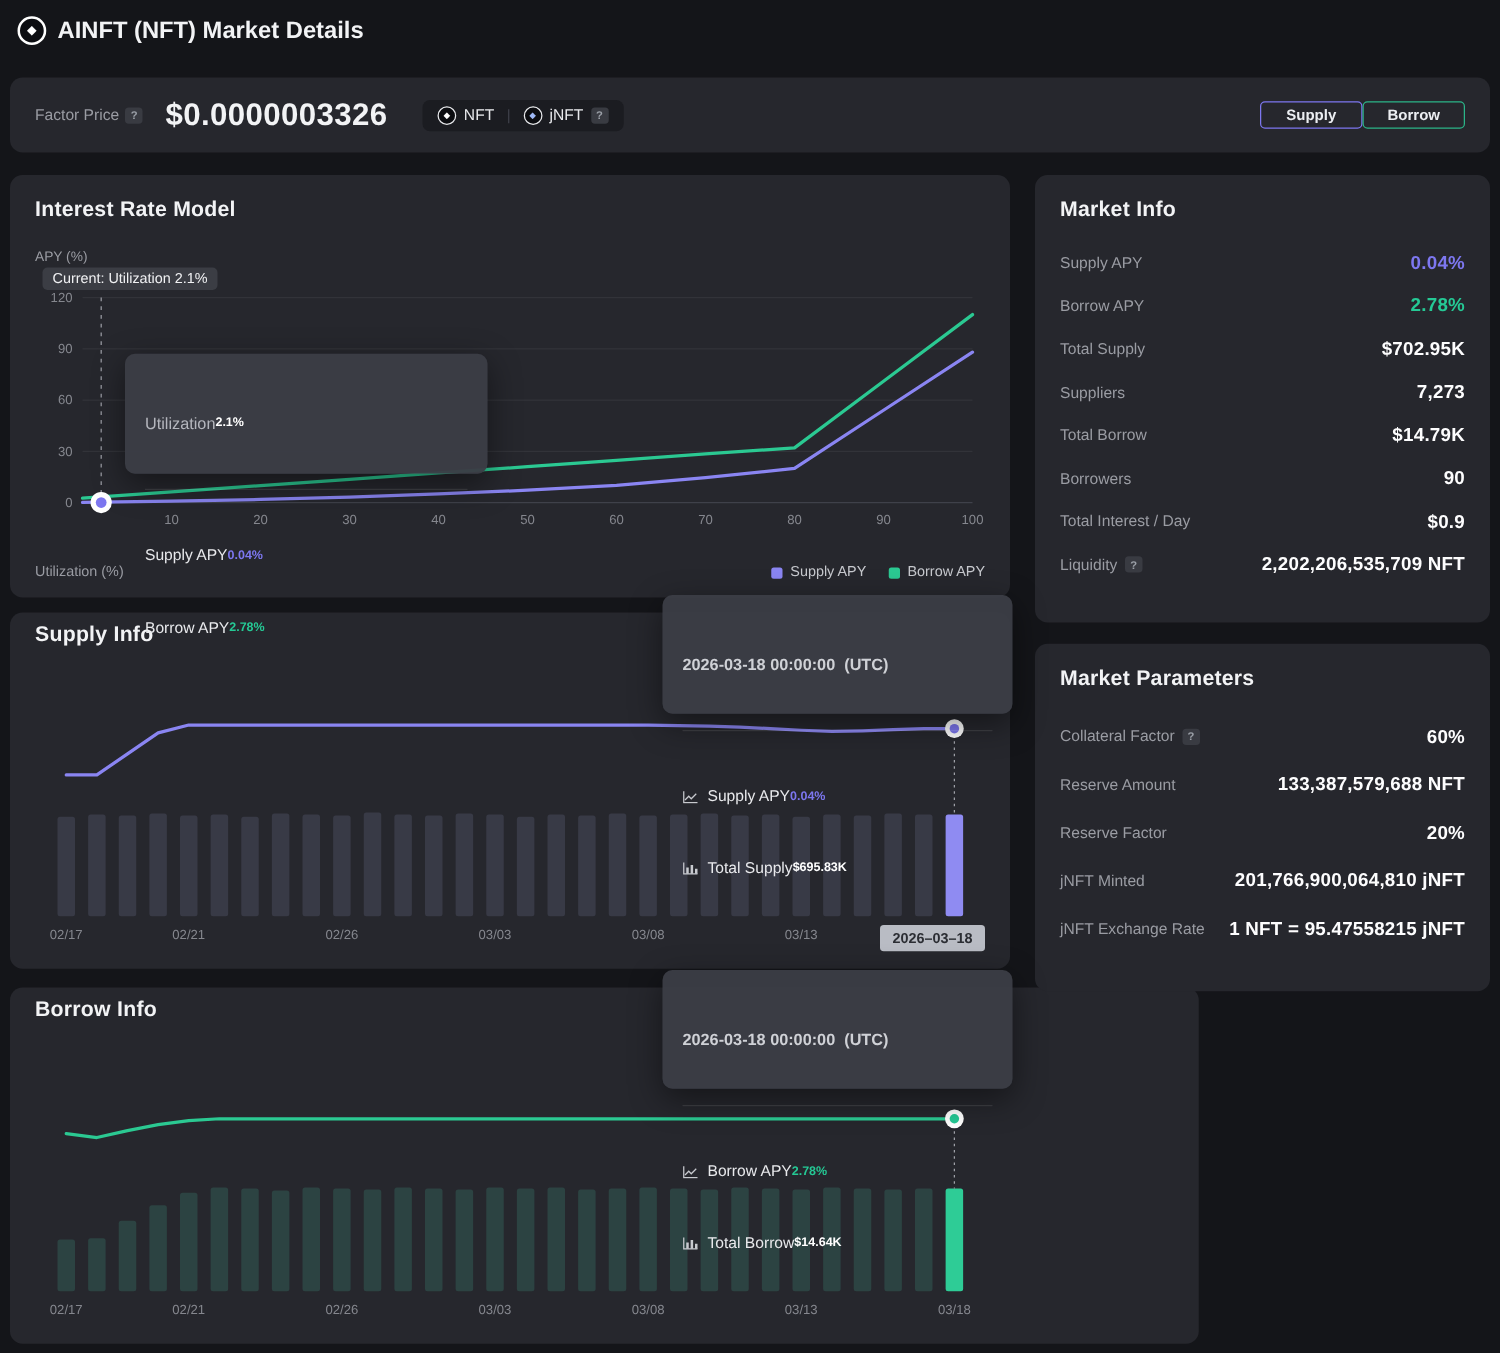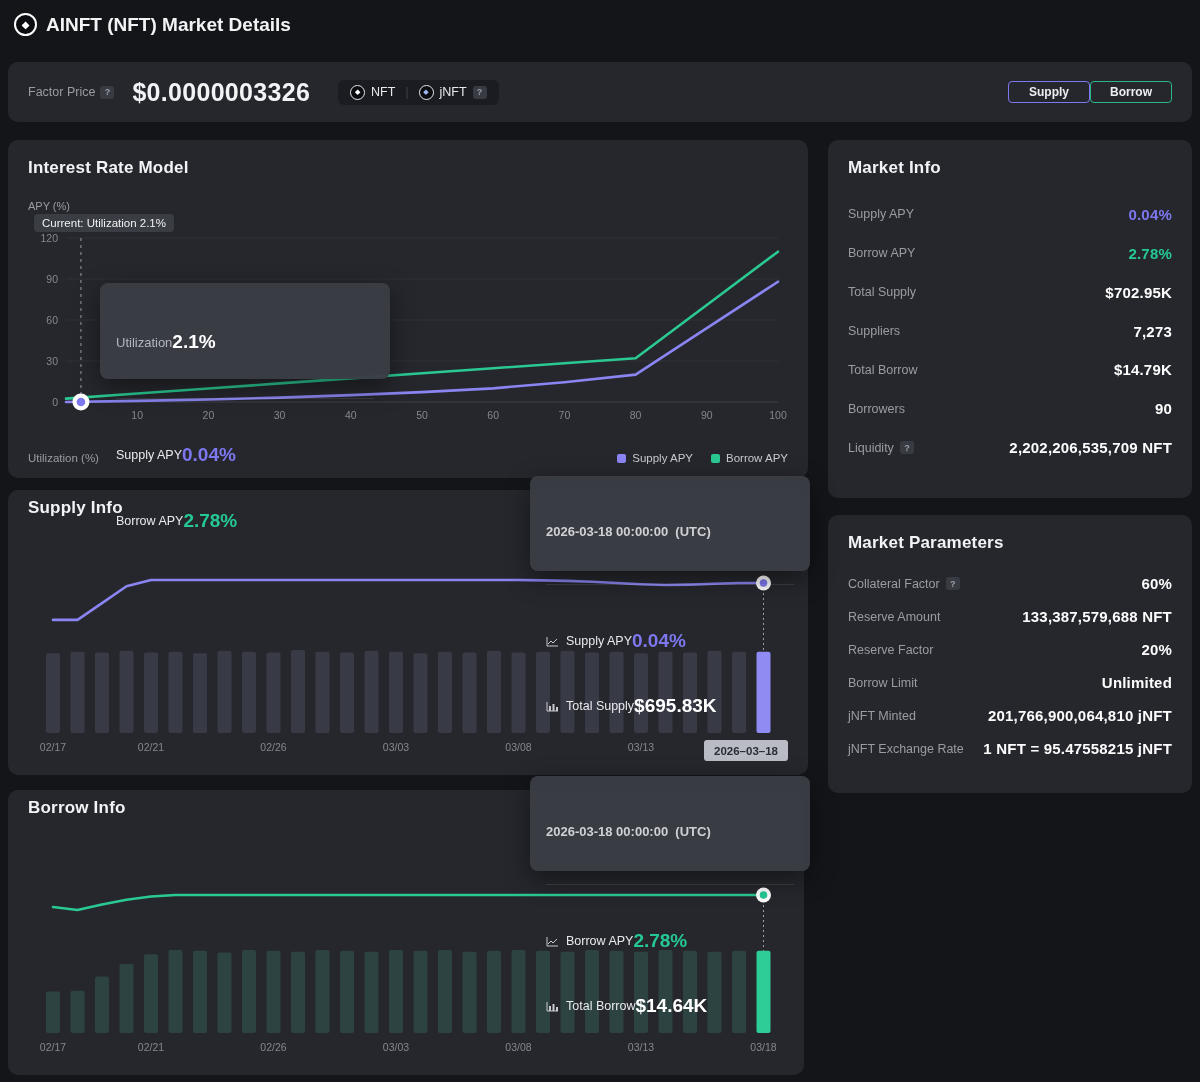--- a/index.html
+++ b/index.html
@@ -42,40 +42,40 @@
     padding:3px 8px; font-size:11.5px; color:#f0f1f3; }
   #irm-chart { position:absolute; left:18px; top:92px; }
   #irm-footer { position:absolute; left:20px; right:20px; bottom:14px; display:flex; align-items:center; }
   #irm-xlabel { font-size:11.5px; color:#9a9ca3; }
   #irm-legend { margin-left:auto; display:flex; gap:18px; }
   .legend-item { display:flex; align-items:center; gap:6px; font-size:11.5px; color:#c7c9ce; cursor:pointer; }
   .legend-swatch { width:9px; height:9px; border-radius:2px; }
 
   
   #supply-panel { left:8px; top:490px; width:800px; height:285px; }
-  #borrow-panel { left:8px; top:790px; width:796px; height:285px; }
+  #borrow-panel { left:8px; top:790px; width:951px; height:285px; }
   #supply-panel .panel-title, #borrow-panel .panel-title { position:absolute; left:20px; top:8px; }
   .history-chart { position:absolute; left:18px; top:62px; }
 
   
   #market-info { left:828px; top:140px; width:364px; height:358px; padding:18px 20px 20px; display:flex; flex-direction:column; }
   #market-params { left:828px; top:515px; width:364px; height:278px; padding:18px 20px 20px; display:flex; flex-direction:column; }
   .rows { display:flex; flex-direction:column; flex:1; justify-content:space-evenly; margin-top:6px; }
   .info-row { display:flex; align-items:center; justify-content:space-between; }
   .info-label { font-size:12.5px; color:#9a9ca3; display:flex; align-items:center; gap:6px; }
   .info-value { font-size:15px; font-weight:800; color:#fdfdfe; letter-spacing:.2px; }
 
   
   .tooltip { position:absolute; background:rgba(59,61,69,.97); border-radius:8px;
     box-shadow:0 8px 26px rgba(0,0,0,.45); z-index:30; padding:12px 16px; white-space:pre-wrap; }
   #irm-tooltip { left:100px; top:283px; width:290px; height:96px; }
   .tt-row { display:flex; align-items:center; justify-content:flex-start; }
   .tt-label { font-size:13px; color:#b4b6bd; }
   .tt-label-light { font-size:12.5px; color:#e8e9ec; display:flex; align-items:center; gap:7px; }
-  .tt-value { font-size:19px; font-weight:800; }
+  .tt-value { font-size:10px; font-weight:800; }
   .tt-divider { height:1px; background:rgba(255,255,255,.09); margin:9px 0; }
   #supply-tooltip { left:530px; top:476px; width:280px; height:95px; }
   #borrow-tooltip { left:530px; top:776px; width:280px; height:95px; }
   .tt-date { font-size:13px; font-weight:700; color:#cfd1d6; }
   .tt-icon { display:inline-flex; }
 
   text { font-family:"Liberation Sans","DejaVu Sans",sans-serif; }
 </style>
 </head>
 <body>
@@ -288,20 +288,26 @@
           <span class="info-value">$14.79K</span>
         </div>
         <div class="info-row">
           <span class="info-label">
             <span>Borrowers</span>
           </span>
           <span class="info-value">90</span>
         </div>
         <div class="info-row">
           <span class="info-label">
+            <span>Total Interest / Day</span>
+          </span>
+          <span class="info-value">$0.9</span>
+        </div>
+        <div class="info-row">
+          <span class="info-label">
             <span>Liquidity</span>
             <span class="help-badge">?</span>
           </span>
           <span class="info-value">2,202,206,535,709 NFT</span>
         </div>
       </div>
   </div>
 
   <div id="market-params" class="panel">
     <div class="panel-title">Market Parameters</div>
@@ -317,26 +323,20 @@
           <span class="info-label">
             <span>Reserve Amount</span>
           </span>
           <span class="info-value">133,387,579,688 NFT</span>
         </div>
         <div class="info-row">
           <span class="info-label">
             <span>Reserve Factor</span>
           </span>
           <span class="info-value">20%</span>
-        </div>
-        <div class="info-row">
-          <span class="info-label">
-            <span>Borrow Limit</span>
-          </span>
-          <span class="info-value">Unlimited</span>
         </div>
         <div class="info-row">
           <span class="info-label">
             <span>jNFT Minted</span>
           </span>
           <span class="info-value">201,766,900,064,810 jNFT</span>
         </div>
         <div class="info-row">
           <span class="info-label">
             <span>jNFT Exchange Rate</span>

